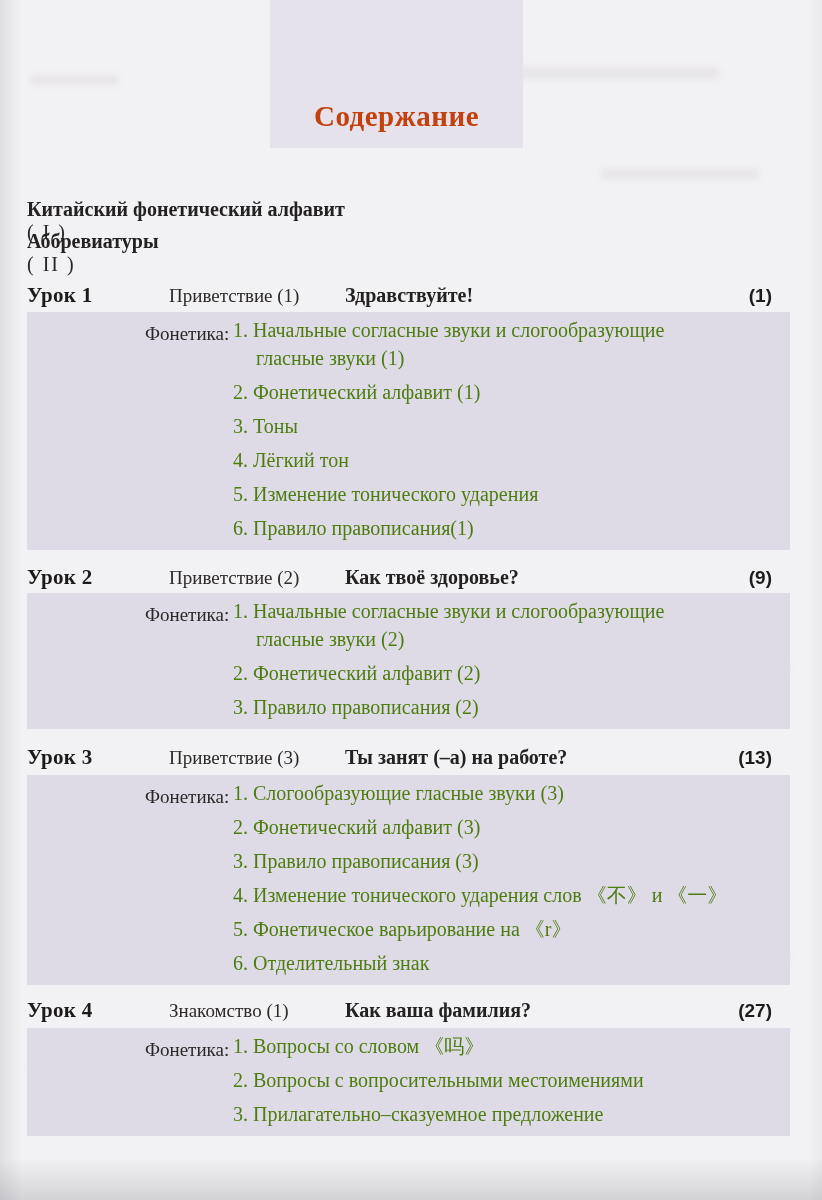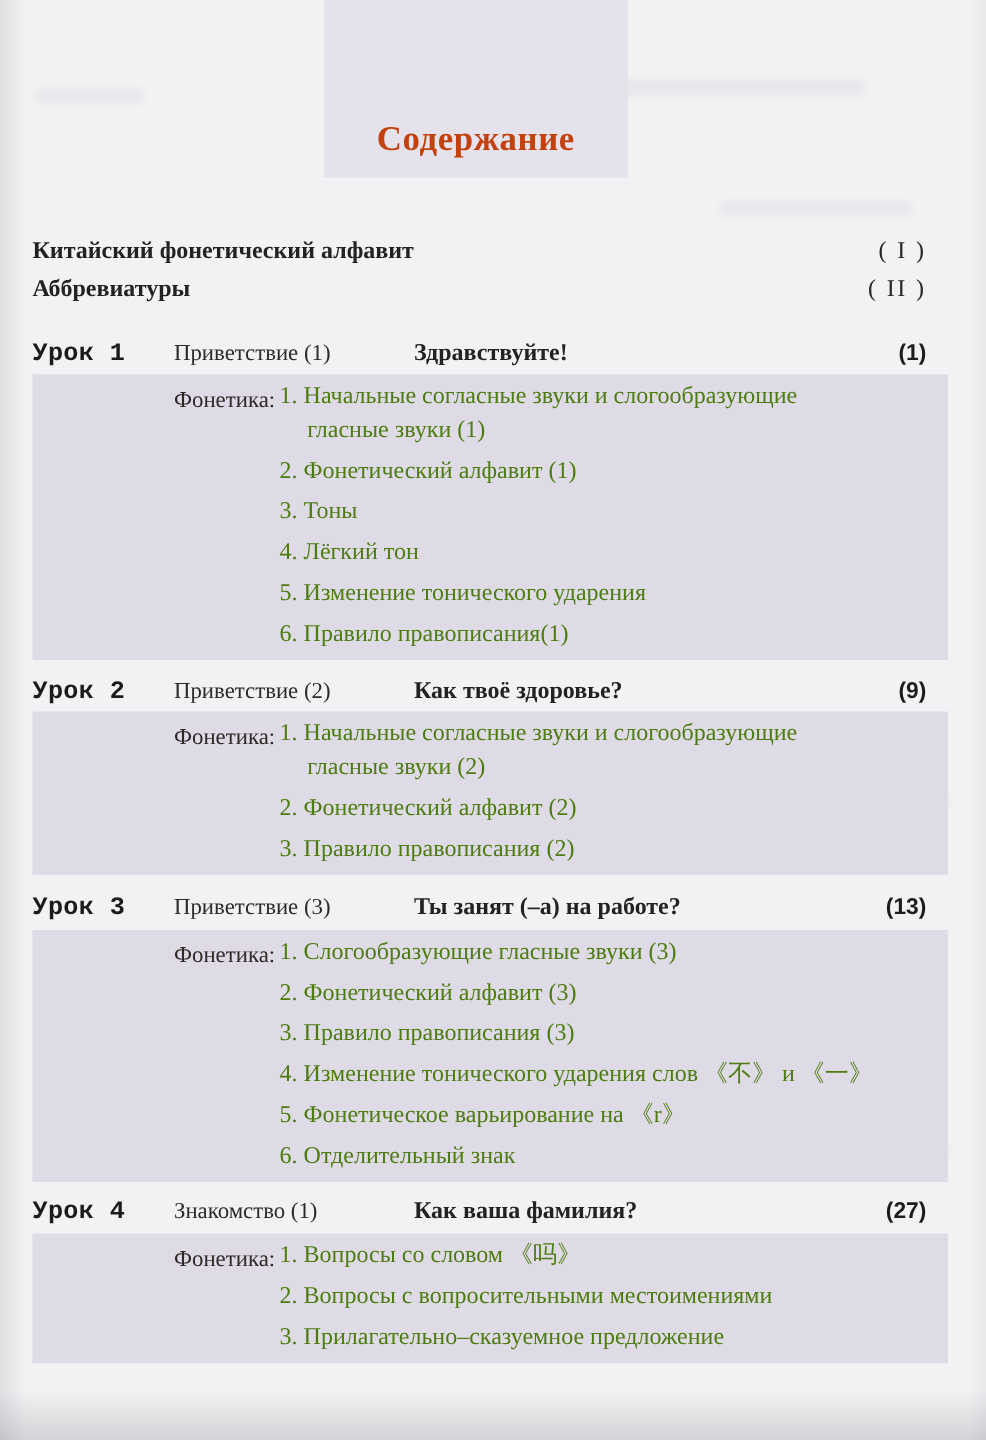--- a/index.html
+++ b/index.html
@@ -34,38 +34,38 @@
   .title-box h1 {
     margin: 0 0 14px 0;
     font-size: 29px; font-weight: 700;
     letter-spacing: 0.5px;
     color: #c2410c;
   }
 
   .front-row {
     position: absolute;
     left: 27px; width: 745px; height: 28px;
-    display: flex; justify-content: space-between; align-items: baseline;
+    display: flex; justify-content: space-between; align-items: baseline; flex-direction: column;
   }
   .front-label { font-size: 20px; font-weight: 700; color: #242220; }
   .front-page  { font-size: 20px; font-weight: 400; letter-spacing: 2px; color: #2a2826; }
 
   .lesson-header {
     position: absolute;
     left: 27px; width: 745px; height: 28px;
     display: grid;
     grid-template-columns: 118px 200px 1fr auto;
     align-items: baseline;
   }
   .lesson-num {
-    font-family: Liberation Mono, monospace;
+    font-family: Liberation Serif, serif;
     font-size: 21px; font-weight: 600; color: #1d1b1a;
     letter-spacing: 0.3px;
   }
-  .lesson-topic { font-size: 19px; color: #2d2a28; }
+  .lesson-topic { font-size: 19px; color: #2d2a28; margin-left: 24px; }
   .lesson-subtitle { font-size: 20px; font-weight: 700; color: #242220; }
   .lesson-page {
     justify-self: end;
     font-family: "Liberation Sans", "DejaVu Sans", sans-serif;
     font-size: 19px; font-weight: 600; color: #1f1d1c;
   }
 
   .lesson-box {
     position: absolute;
     left: 27px; width: 763px;

